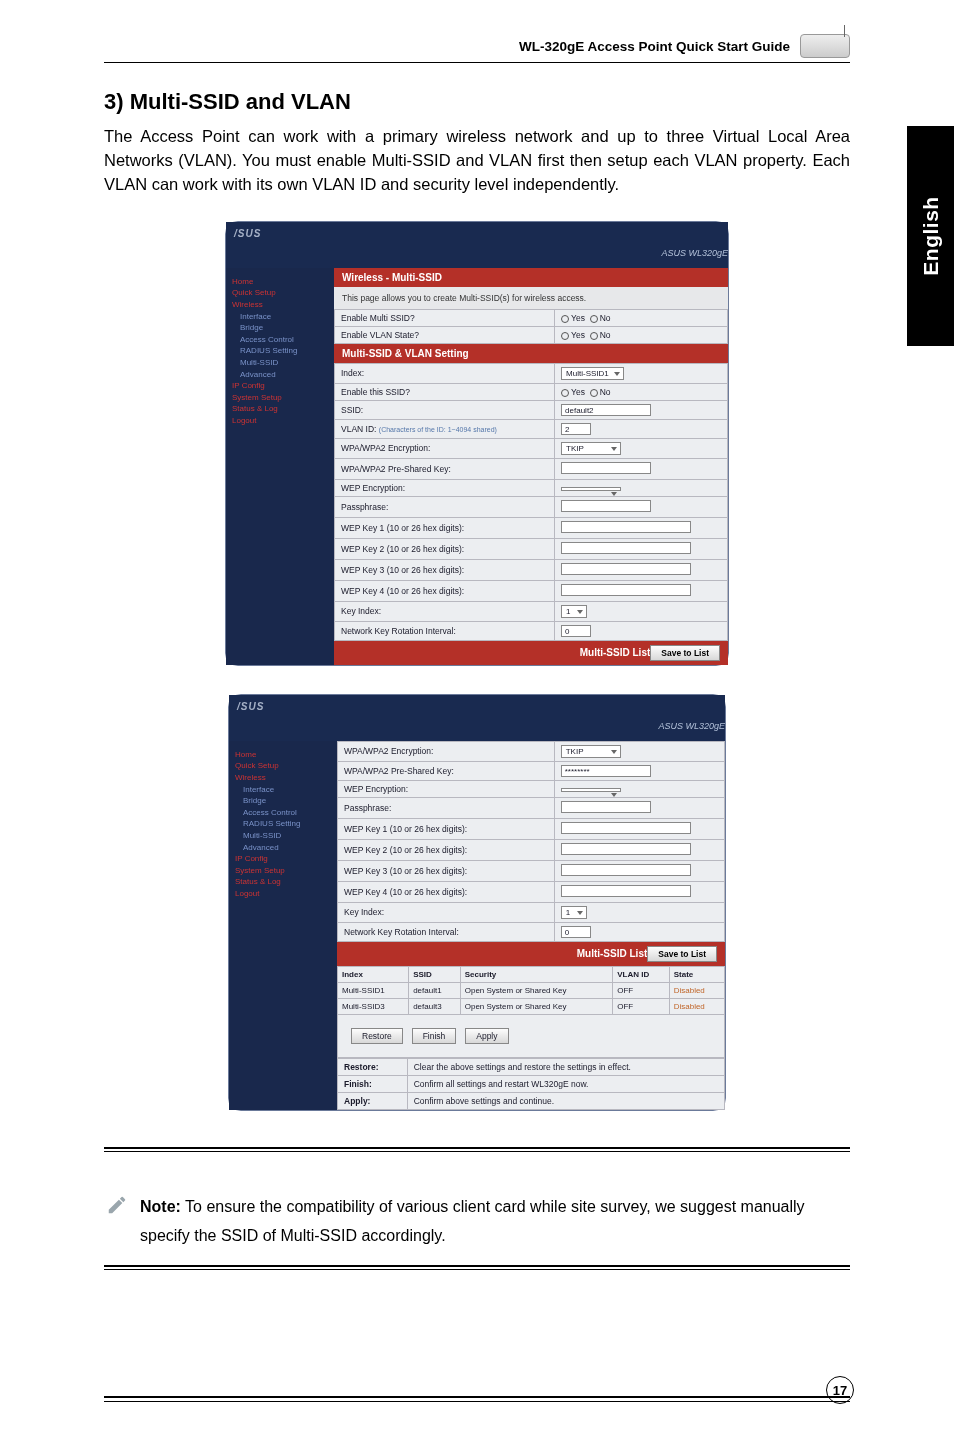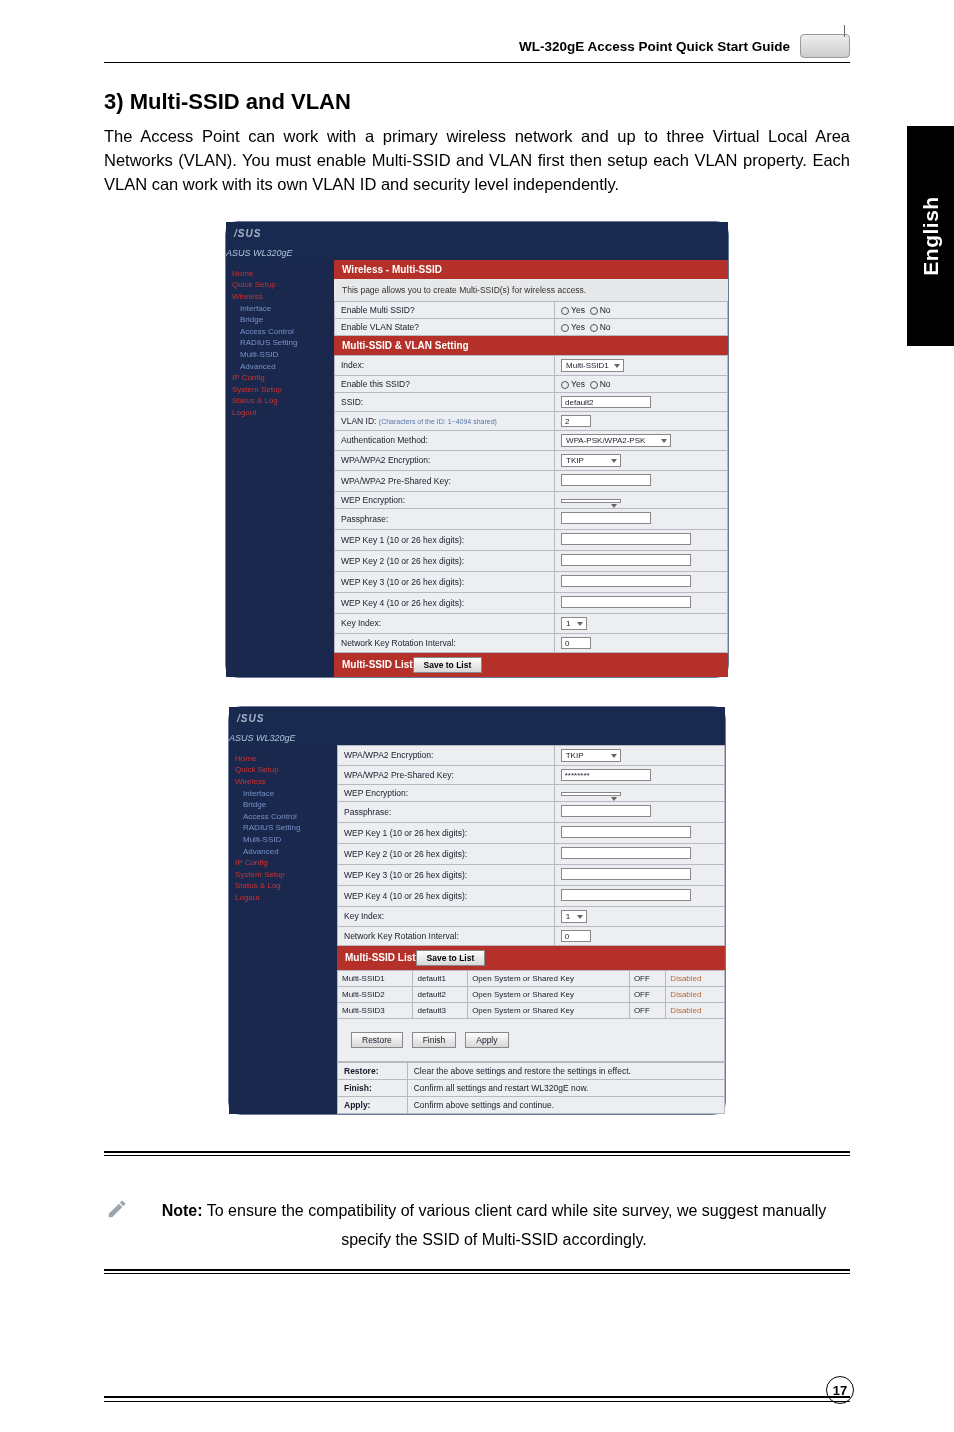--- a/index.html
+++ b/index.html
@@ -12,48 +12,48 @@
   h2.section { font-size: 22px; font-weight: bold; margin-bottom: 10px; }
   p.intro { font-size: 16.5px; line-height: 1.45; text-align: justify; margin-bottom: 24px; }
   .side-tab { position: absolute; right: 0; top: 126px; width: 47px; height: 220px; background: #000; display: flex; align-items: center; justify-content: center; }
   .side-tab span { color: #fff; font-weight: bold; font-size: 21px; transform: rotate(-90deg); letter-spacing: 0.5px; }
   .ss-wrap { text-align: center; }
   .ss { display: inline-block; text-align: left; background: #fff; border-radius: 13px; }
   .ss1 { width: 504px; border:1px solid #6b7a9a; }
   .ss2 { width: 498px; border:1px solid #6b7a9a; margin-top: 28px; }
   .ss-top { background:#192a50; height:24px; display:flex; align-items:center; padding-left:8px;}
   .asus-logo { color:#c8d2e4; font-size:10px; font-style:italic; font-weight:bold; letter-spacing:1px; opacity:0.8;}
-  .asus-model-row { background:#192a50; color:#b2c0d8; font-size:9px; font-style:italic; text-align:left; padding:2px 0 2px 0;}
+  .asus-model-row { background:#192a50; color:#b2c0d8; font-size:9px; font-style:italic; text-align:right; padding:2px 0 10px 0;}
   .ss-body { display:flex; }
   .ss-nav { width:108px; background:#19284c; padding:8px 6px; font-size:8px; line-height:1.45; }
   .ss-nav a { display:block; color:#7a92c8; text-decoration:none; filter: blur(0.4px); }
   .ss-nav .red { color:#c33; }
   .ss-nav .ind { padding-left:8px; }
   .ss-main { flex:1; background:#e7e8ea; font-size:9px; color:#1a1a2a;}
   .band { background:#b43028; color:#fff; font-weight:bold; padding:4px 8px; font-size:10px; }
   .desc-line { padding:6px 8px; font-size:8.5px; color:#333; }
   .cfg-table { width:100%; border-collapse:collapse; }
   .cfg-table td { border:1px solid #b8b8c0; padding:3px 6px; font-size:8.5px; background:#eceef1; vertical-align:middle;}
   .cfg-table td.lbl { width:56%; }
   .cfg-table td.val { width:44%; }
   .radio-dot { display:inline-block; width:8px; height:8px; border:1px solid #555; border-radius:50%; margin-right:2px; vertical-align:middle; }
   .sel { display:inline-block; border:1px solid #888; background:#fff; font-size:8px; padding:1px 14px 1px 4px; position:relative; min-width:60px; }
   .sel::after { content:""; position:absolute; right:3px; top:4px; border-left:3px solid transparent; border-right:3px solid transparent; border-top:4px solid #666; }
   .txt-in { display:inline-block; border:1px solid #888; background:#fff; font-size:8px; padding:1px 3px; min-width:90px; height:12px; }
   .btn { display:inline-block; border:1px solid #888; background:linear-gradient(#fdfdfd,#d8d8d8); font-size:8.5px; padding:2px 10px; }
-  .list-head { background:#b43028; color:#fff; font-weight:bold; padding:4px 8px; font-size:10px; display:flex; justify-content:flex-start; align-items:center;}
+  .list-head { background:#b43028; color:#fff; font-weight:bold; padding:4px 8px; font-size:10px; display:flex; justify-content:flex-end; align-items:center;}
   .tbl2 { width:100%; border-collapse:collapse; font-size:8px; }
   .tbl2 th { background:#eceef1; border:1px solid #b8b8c0; padding:3px 4px; font-weight:bold; }
   .tbl2 td { background:#eceef1; border:1px solid #b8b8c0; padding:3px 4px; }
   .orange { color:#c0662a; }
   .action-row td.lbl2 { font-weight:bold; width:18%;}
   .note-box { margin-top: 40px; padding: 0 2px; display:flex; align-items:flex-start; gap:12px; }
   .note-pencil { width:22px; height:22px; margin-top:2px; }
   .note-pencil svg { width:22px; height:22px; }
-  .note-text { font-size:16px; line-height:1.85;text-align:center; }
+  .note-text { font-size:16px; line-height:1.85; }
   .hr-top { border:none; border-top:2px solid #000; margin-top: -2px; }
   .hr-thin { border:none; border-top:1px solid #000; margin-top:2px; margin-bottom: 8px;}
   .footer { position:absolute; bottom:30px; left:104px; right:104px;text-decoration:underline; }
   .footer-line1 { border-top:2px solid #000; }
   .footer-line2 { border-top:1px solid #000; margin-top:3px; }
   .page-num-wrap { position:absolute; right:-4px; bottom:-2px;}
   .page-num { display:inline-flex; align-items:center; justify-content:center; width:28px; height:28px; border:1.5px solid #000; border-radius:50%; font-size:13px; font-weight:bold;}
 </style>
 </head>
 <body>
@@ -121,24 +121,20 @@
                 </tr>
             <tr>
                   <td class="lbl">SSID:</td>
                   <td class="val"><span class="txt-in">default2</span></td>
                 </tr>
             <tr>
                   <td class="lbl"><span>VLAN ID:</span> <span style="font-size:7px;color:#57a;">(Characters of the ID: 1~4094 shared)</span></td>
                   <td class="val"><span class="txt-in" style="min-width:30px">2</span></td>
                 </tr>
             <tr>
-                  <td class="lbl">Authentication Method:</td>
-                  <td class="val"><span class="sel" style="min-width:110px">WPA-PSK/WPA2-PSK</span></td>
-                </tr>
-            <tr>
                   <td class="lbl">WPA/WPA2 Encryption:</td>
                   <td class="val"><span class="sel">TKIP</span></td>
                 </tr>
             <tr>
                   <td class="lbl">WPA/WPA2 Pre-Shared Key:</td>
                   <td class="val"><span class="txt-in"></span></td>
                 </tr>
             <tr>
                   <td class="lbl">WEP Encryption:</td>
                   <td class="val"><span class="sel"></span></td>
@@ -247,30 +243,30 @@
                   <td class="val"><span class="txt-in" style="min-width:30px">0</span></td>
                 </tr>
           </tbody>
             </table>
           <div class="list-head">
               <span>Multi-SSID List</span>
               <span class="btn" style="color:#000">Save to List</span>
             </div>
           <table class="tbl2">
             <tbody>
+                <tr>
+              <th>Index</th>
+              <th>SSID</th>
+              <th>Security</th>
+              <th>VLAN ID</th>
+              <th>State</th>
+            </tr>
             <tr>
                   <td>Multi-SSID1</td>
                   <td>default1</td>
-                  <td>Open System or Shared Key</td>
-                  <td>OFF</td>
-                  <td class="orange">Disabled</td>
-                </tr>
-            <tr>
-                  <td>Multi-SSID2</td>
-                  <td>default2</td>
                   <td>Open System or Shared Key</td>
                   <td>OFF</td>
                   <td class="orange">Disabled</td>
                 </tr>
             <tr>
                   <td>Multi-SSID3</td>
                   <td>default3</td>
                   <td>Open System or Shared Key</td>
                   <td>OFF</td>
                   <td class="orange">Disabled</td>

